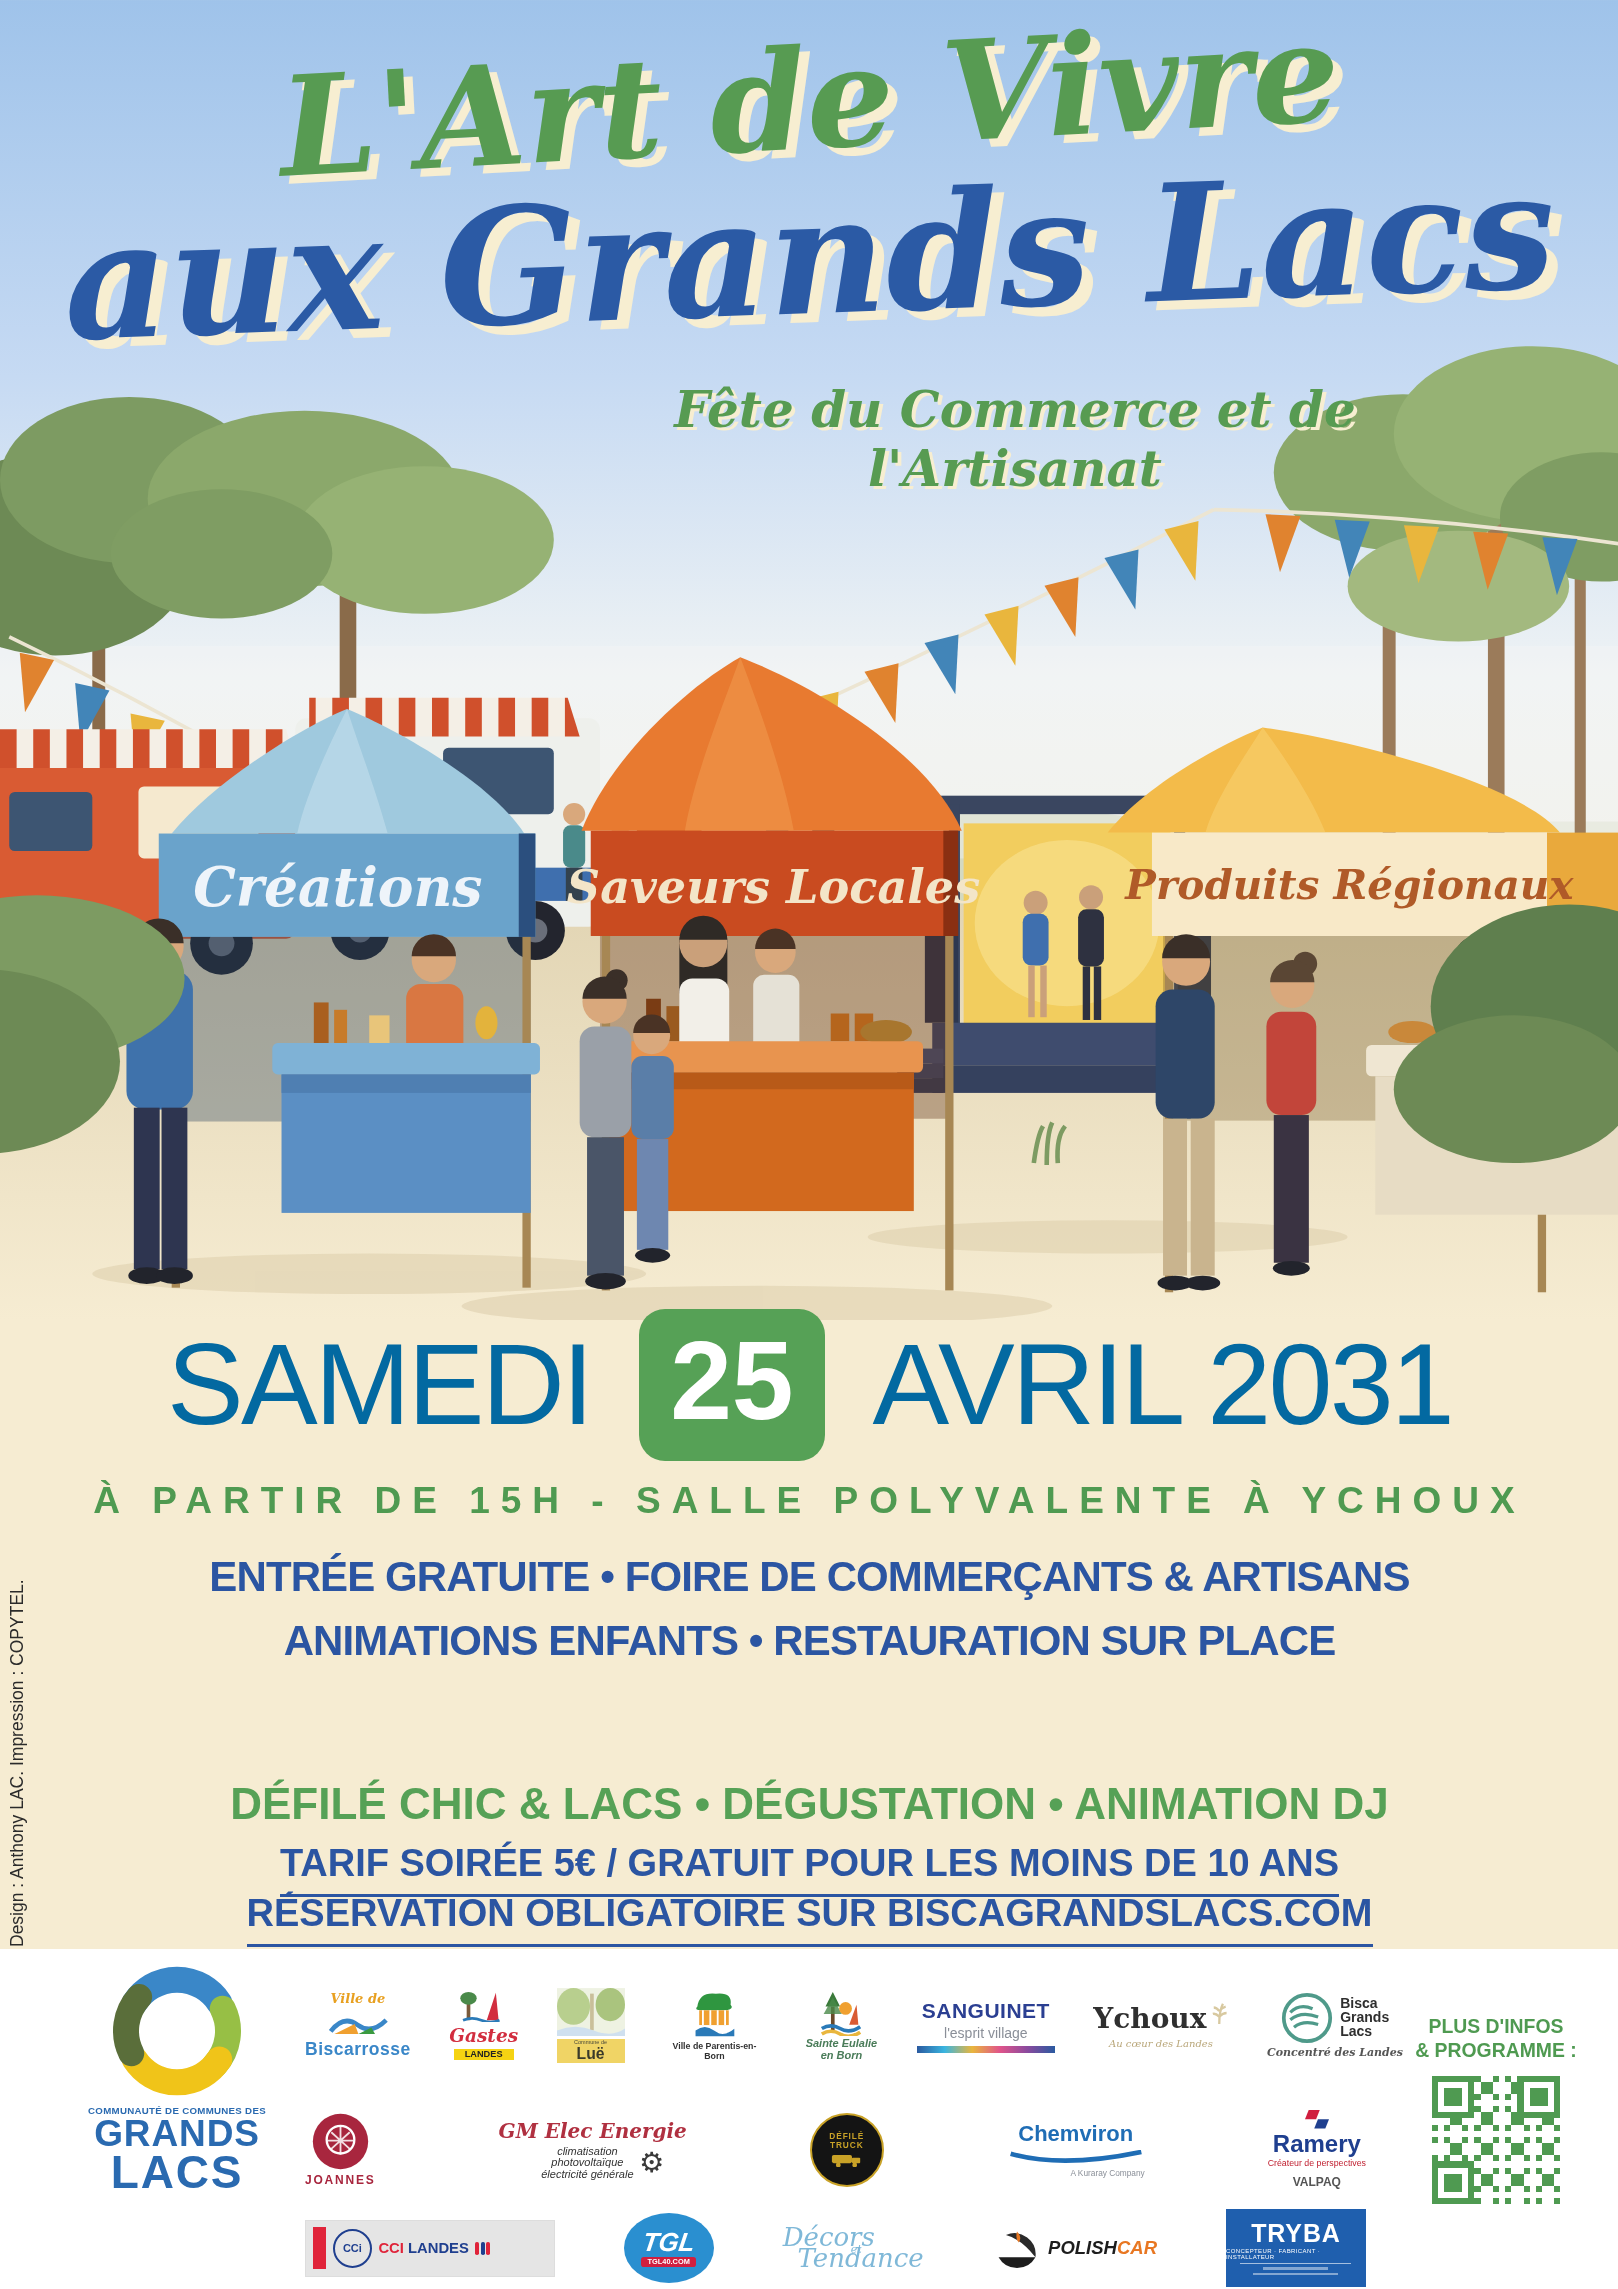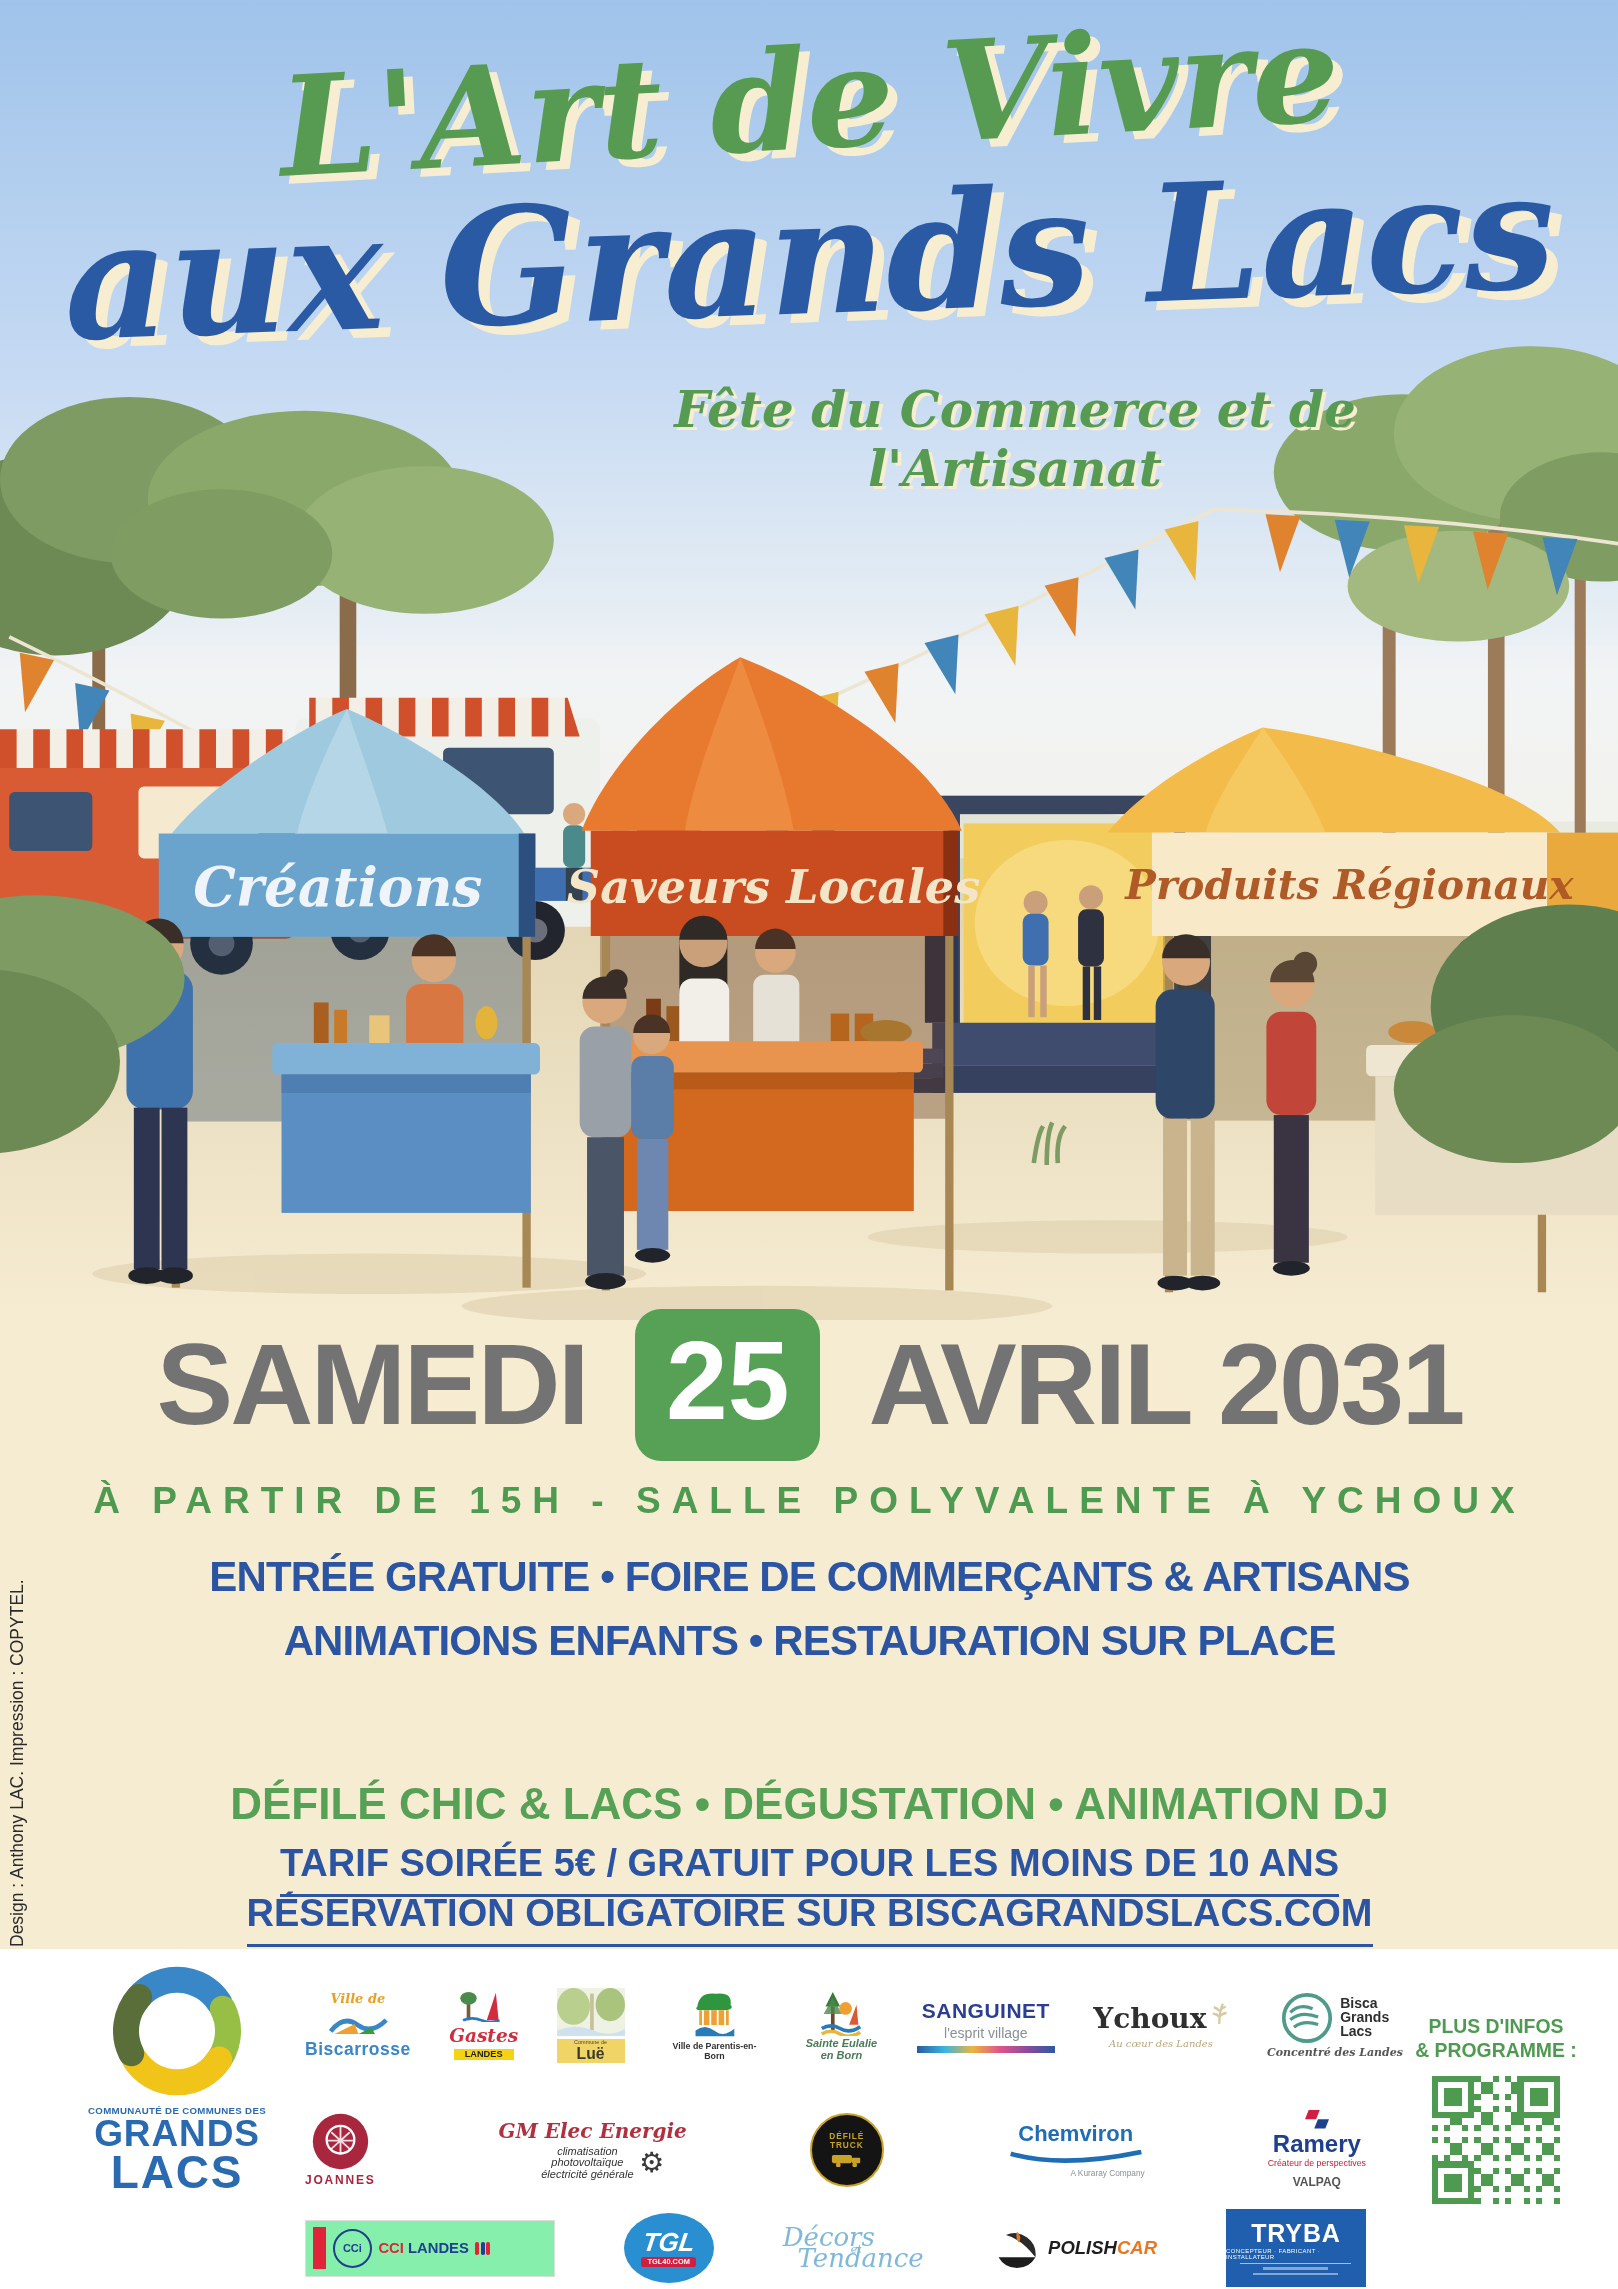--- a/index.html
+++ b/index.html
@@ -14,21 +14,21 @@
     color:#579b52;text-shadow:9.2px 8.3px 0 #f7eed1;transform:rotate(-3deg);}
   .title2{position:absolute;top:175px;left:0;width:100%;text-align:center;z-index:2;
     font-family:"DejaVu Serif",serif;font-style:italic;font-weight:bold;font-size:162px;line-height:1;
     color:#2b5aa5;text-shadow:11px 9.2px 0 #f7eed1;transform:rotate(-2deg);}
   .subtitle{position:absolute;top:380px;left:572px;width:886px;text-align:center;z-index:2;
     font-family:"DejaVu Serif",serif;font-style:italic;font-weight:bold;font-size:50px;
     color:#579b52;text-shadow:3.7px 2.8px 0 #f7eed1;}
   
   .date-row{position:absolute;top:1309px;left:0;width:100%;z-index:2;display:flex;
     justify-content:center;align-items:center;gap:48px;}
-  .d-txt{font-size:115px;font-weight:700;color:#737373;letter-spacing:-2.8px;line-height:1;}
+  .d-txt{font-size:115px;font-weight:400;color:#0369a1;letter-spacing:-2.8px;line-height:1;}
   .d-badge{background:#56a156;color:#ffffff;font-size:111px;font-weight:800;line-height:1;
     border-radius:26px;padding:16.6px 31px 24px;}
   
   .place{position:absolute;top:1480px;left:0;width:100%;text-align:center;z-index:2;
     font-size:37px;font-weight:700;color:#4f9a51;letter-spacing:11px;}
   .blue-line{position:absolute;left:0;width:100%;text-align:center;z-index:2;
     font-size:42px;font-weight:800;color:#2b55a2;letter-spacing:-0.9px;}
   .bl1{top:1553px;} .bl2{top:1617px;}
   
   .evening-head{position:absolute;top:1713px;left:0;width:100%;z-index:2;display:flex;
@@ -82,21 +82,21 @@
   .gm-flex{display:flex;align-items:center;gap:5.5px;}
   .gear{font-family:"DejaVu Sans",sans-serif;font-size:28px;color:#3a3a3a;}
   .truck-circ{width:70px;height:70px;border-radius:50%;background:#141414;border:2.8px solid #c9a227;
     display:flex;flex-direction:column;justify-content:center;align-items:center;gap:2.8px;}
   .truck-name{color:#c9a227;font-size:8.3px;font-weight:800;letter-spacing:0.9px;width:55px;line-height:1.1;}
   .chem-name{font-size:22px;font-weight:700;color:#1f6db5;}
   .chem-sub{font-size:8.3px;color:#8a8f98;align-self:flex-end;}
   .ram-name{font-size:24px;font-weight:800;color:#1f3f8f;line-height:1;}
   .ram-sub{font-size:8.8px;color:#c02030;}
   .ram-sub2{font-size:12px;font-weight:700;color:#555;margin-top:3.7px;}
-  .cci-box{width:233px;height:55px;background:#86efac;border:0.9px solid #ddd;display:flex;
+  .cci-box{width:233px;height:55px;background:#e5e5e5;border:0.9px solid #ddd;display:flex;
     align-items:center;gap:6.5px;padding:0 7.4px;}
   .cci-red{width:13px;height:42px;background:#e0243a;}
   .cci-circ{width:35px;height:35px;border-radius:50%;border:2.8px solid #1f3f8f;color:#1f3f8f;
     font-size:11px;font-weight:800;display:flex;align-items:center;justify-content:center;}
   .cci-name{font-size:14.8px;font-weight:800;}
   .cci-name .r{color:#e0243a;} .cci-name .b{color:#1f3f8f;}
   .cci-ppl{display:flex;gap:1.8px;} .cci-ppl i{width:3.7px;height:13px;border-radius:1.8px;display:block;}
   .tgl-circ{width:90px;height:70px;border-radius:50%;background:#2a8fd0;display:flex;
     flex-direction:column;align-items:center;justify-content:center;gap:1.8px;}
   .tgl-name{color:#fff;font-size:26px;font-weight:800;font-style:italic;transform:skewX(-8deg);line-height:1;}

